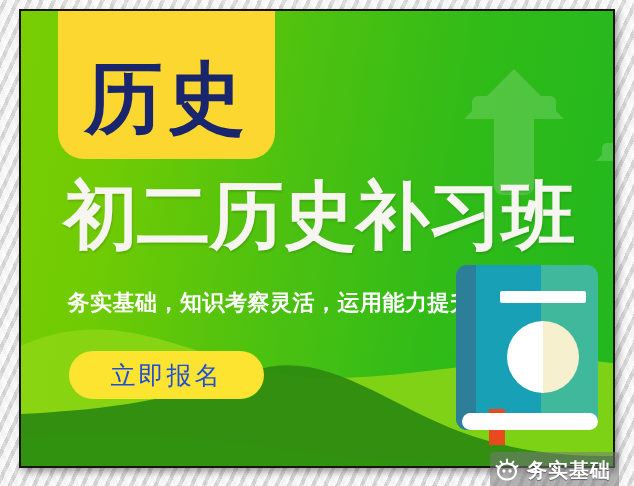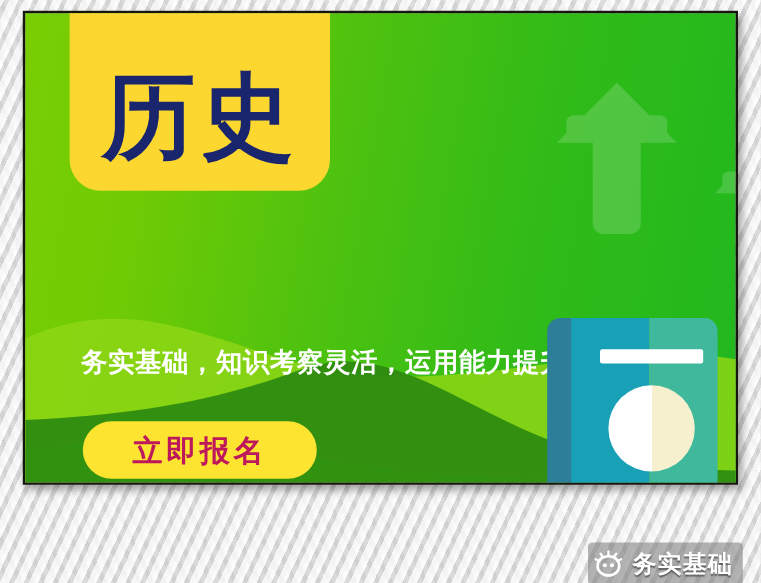--- a/index.html
+++ b/index.html
@@ -10,21 +10,21 @@
   }
   #stage{position:relative;width:634px;height:486px;overflow:hidden;
     background:
       repeating-linear-gradient(115deg, rgba(255,255,255,.75) 0 3px, rgba(200,200,200,.55) 3px 7px, rgba(248,248,248,.8) 7px 11px),
       repeating-linear-gradient(65deg, rgba(255,255,255,.5) 0 5px, rgba(205,205,205,.35) 5px 9px),
       linear-gradient(#ececed,#e3e3e4);
   }
 
   
   #poster{
-    position:absolute;left:19px;top:9px;width:596px;height:395px;
+    position:absolute;left:19px;top:9px;width:596px;height:459px;
     overflow:hidden;
     border:2px solid #16160f;
     box-sizing:border-box;
     background:linear-gradient(100deg,#79ce03 0%,#6fcb04 18%,#4cc110 45%,#30bb18 70%,#21b81e 100%);
     box-shadow:3px 4px 7px rgba(0,0,0,.35);
   }
 
   
   .arrow{position:absolute;opacity:.17;}
   .arrow .shaft{position:absolute;background:#ffffff;border-radius:9px;}
@@ -87,21 +87,21 @@
   
   #cta-button{
     position:absolute;left:48px;top:340px;width:195px;height:48px;
     background:#fce430;
     border-radius:26px;
     border:none;
     display:flex;align-items:center;justify-content:center;
     cursor:pointer;padding:0;
   }
   #cta-button-label{
-    color:#be185d;font-size:25px;font-weight:bold;letter-spacing:3px;
+    color:#1d4ed8;font-size:25px;font-weight:normal;letter-spacing:3px;
     white-space:nowrap;
     font-family:"DejaVu Sans","Liberation Sans",sans-serif;
   }
 
   
   #book{position:absolute;left:435px;top:248px;width:157px;height:178px;}
   #book-spine{position:absolute;left:0;top:6px;width:26px;height:165px;background:#2c7e99;border-radius:11px 0 0 11px;}
   #book-cover-left{position:absolute;left:20px;top:6px;width:65px;height:165px;background:#17a0b6;border-radius:0;}
   #book-cover-right{position:absolute;left:85px;top:6px;width:57px;height:165px;background:#3fb89c;border-radius:0 11px 11px 0;}
   #book-top-bar{position:absolute;left:44px;top:32px;width:86px;height:12px;background:#ffffff;border-radius:2px;}
@@ -147,20 +147,21 @@
     <svg id="waves" viewBox="0 0 596 160" preserveAspectRatio="none">
       <path d="M0,40 C110,-10 190,70 300,72 C400,74 500,42 596,58 L596,160 L0,160 Z" fill="#8dd615" opacity="0.85"></path>
       <path d="M0,108 C90,104 160,92 230,66 C300,40 360,96 440,126 C500,148 550,150 596,150 L596,160 L0,160 Z" fill="#2e8b10" opacity="0.95"></path>
       <path d="M0,132 C120,118 230,140 330,152 C420,160 520,156 596,150 L596,160 L0,160 Z" fill="#2f9611" opacity="0.55"></path>
     </svg>
 
     <div id="subject-badge">
       <span id="subject-badge-label">历史</span>
     </div>
 
+    <div id="headline">初二历史补习班</div>
 
     <div id="subtitle">务实基础，知识考察灵活，运用能力提升</div>
 
     <button id="cta-button">
       <span id="cta-button-label">立即报名</span>
     </button>
 
     <div id="book">
       <div id="book-spine"></div>
       <div id="book-cover-left"></div>

